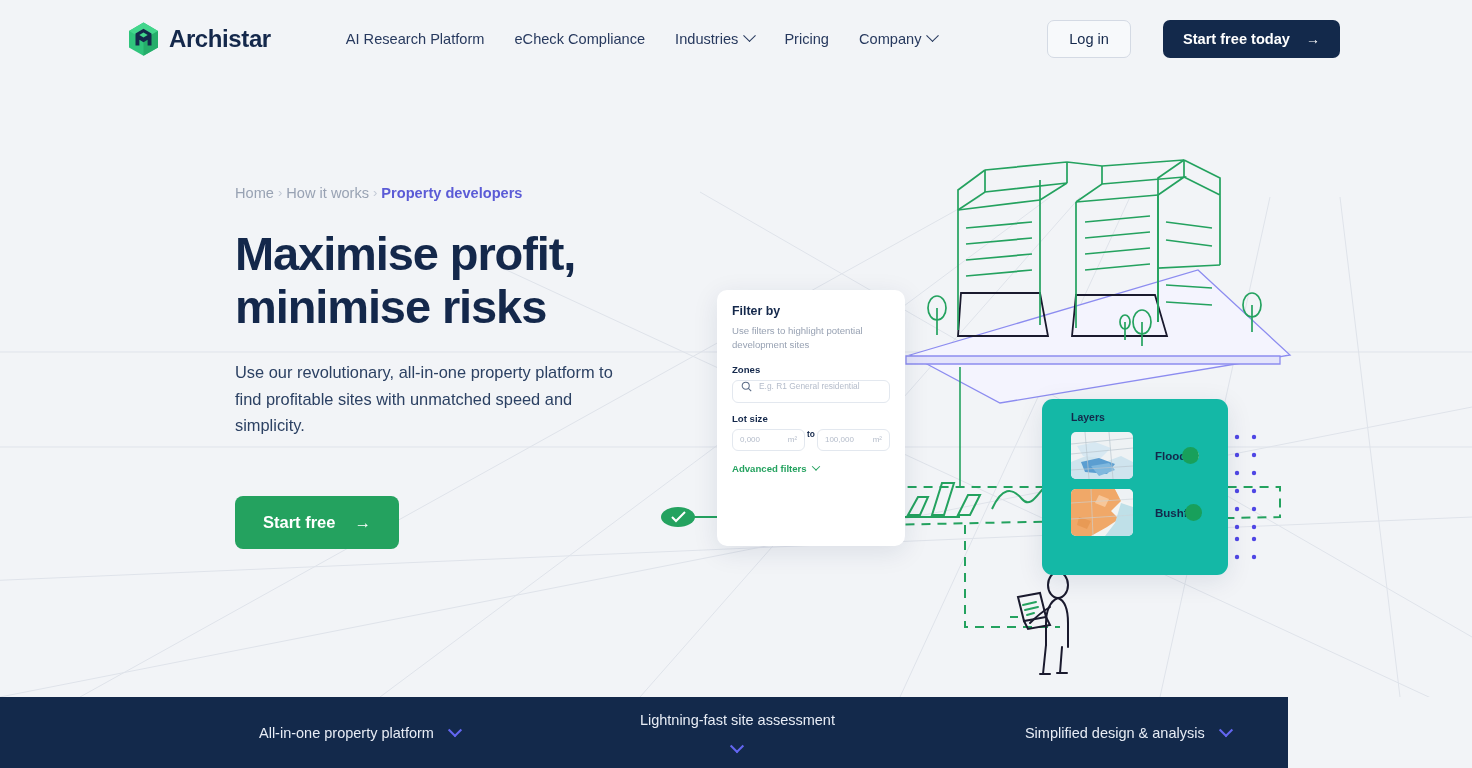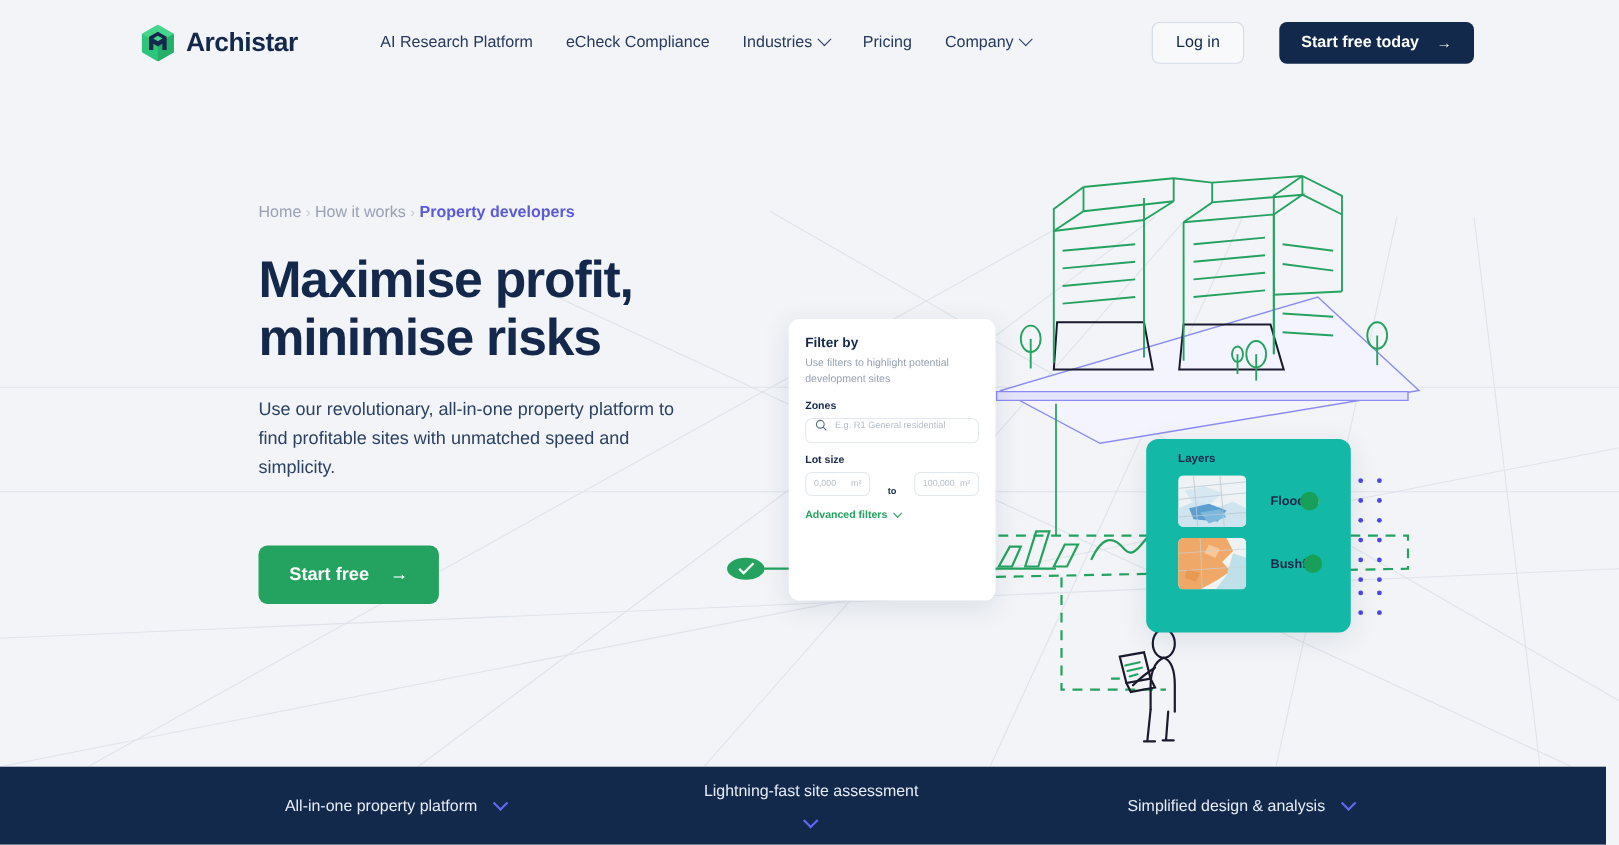--- a/index.html
+++ b/index.html
@@ -73,21 +73,21 @@
     box-shadow:0 6px 26px rgba(20,40,75,0.10); z-index:22; padding:14px 15px;
   }
   .fc-title { font-size:12.4px; font-weight:bold; color:#14284b; margin-bottom:6px; }
   .fc-desc { font-size:9.6px; line-height:1.5; color:#98a2b3; margin-bottom:11px; }
   .fc-label { font-size:9.6px; font-weight:bold; color:#14284b; margin-bottom:5px; }
   .fc-search {
     display:flex; align-items:flex-start; gap:7px; height:23px;
     border:1px solid #e3e8ef; border-radius:6px; padding:0 8px; margin-bottom:10px;
   }
   .fc-ph { font-size:8.4px; color:#b4bcca; }
-  .lot-row { display:flex; align-items:flex-end; gap:16px; }
+  .lot-row { display:flex; align-items:flex-start; gap:2px; }
   .lot-input {
     flex:1; height:22px; border:1px solid #e3e8ef; border-radius:6px;
     display:flex; align-items:center; justify-content:space-between; padding:0 7px;
   }
   .lot-val { font-size:8px; color:#b4bcca; }
   .lot-unit { font-size:8px; color:#b4bcca; }
   .lot-to { font-size:8.4px; color:#14284b; font-weight:bold; }
   .adv-filters {
     margin-top:12px; font-size:9.6px; font-weight:600; color:#24a25f;
     display:flex; align-items:center; gap:6px; cursor:pointer;
@@ -109,21 +109,21 @@
     margin-left:auto; width:27px; height:13px; border-radius:8px; background:#d6efe2;
     position:relative; cursor:pointer;
   }
   .toggle .knob {
     position:absolute; right:0px; top:-2px; width:17px; height:17px; border-radius:50%;
     background:#18a05b;
   }
 
   
   .bottom-bar {
-    position:absolute; left:0; top:697px; width:1460px; height:71px;
+    position:absolute; left:0; top:697px; width:1288px; height:71px;
     background:#13294b; display:flex; align-items:center; z-index:50;
   }
   .bb-item {
     display:flex; align-items:center; gap:16px; color:#e7ecf5; font-size:14.5px; cursor:pointer;
     white-space:nowrap;
   }
   .bb-1 { margin-left:259px; }
   .bb-2 { margin-left:180px;flex-direction:column; }
   .bb-3 { margin-left:190px; }
   .chev-indigo { width:10px; height:10px; border-right:2px solid #6366f1; border-bottom:2px solid #6366f1;

